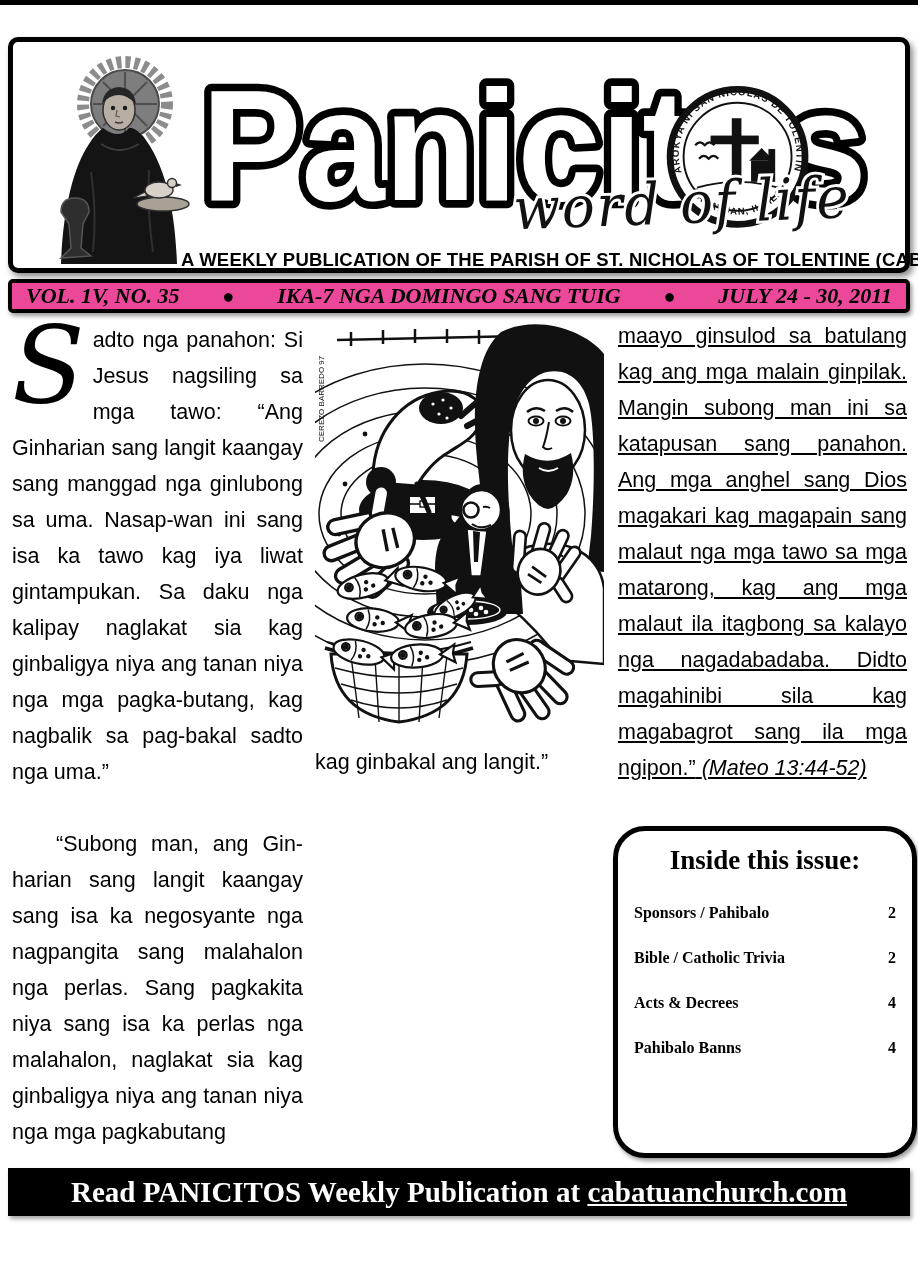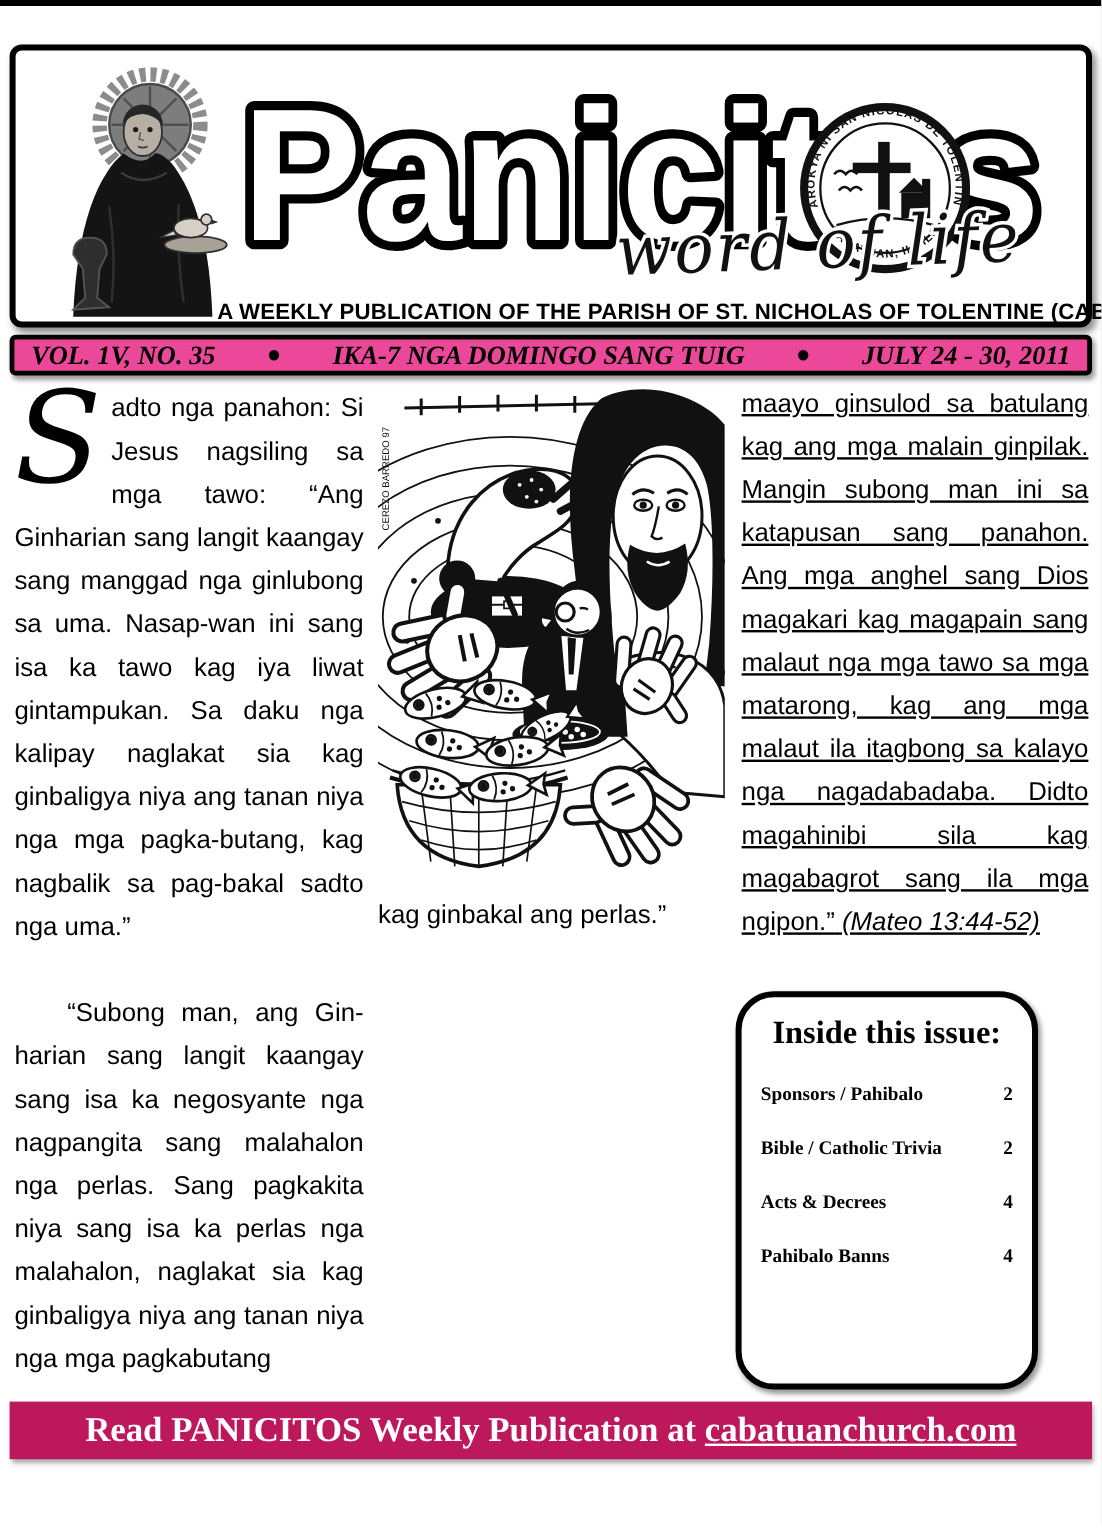--- a/index.html
+++ b/index.html
@@ -31,31 +31,31 @@
   .col2{left:315px;width:289px;top:320px;}
   .col3{left:618px;width:289px;top:318px;text-decoration:underline;}
   .kicker{font-weight:bold;font-style:italic;text-align:center;width:82%;}
   .dropcap{float:left;font-family:"DejaVu Serif",serif;font-style:italic;font-size:106px;
            line-height:80px;margin:4px 8px 0 0;}
   .indent{text-indent:44px;}
   .cite{font-style:italic;}
   .illustration{display:block;margin:4px 0 8px 0;}
 
   
-  .insidebox{position:absolute;left:613px;top:826px;width:252px;height:332px;box-sizing:border-box;
+  .insidebox{position:absolute;left:613px;top:826px;width:304px;height:332px;box-sizing:border-box;
              border:5px solid #000;border-radius:32px;background:#fff;padding:14px 16px 8px 16px;
              font-family:"Liberation Serif",serif;font-weight:bold;
              box-shadow:2px 3px 4px rgba(0,0,0,.4);}
   .ib-title{text-align:center;font-size:27px;margin-bottom:24px;}
   .ib-item{display:flex;align-items:flex-end;font-size:16px;line-height:26px;margin-bottom:19px;gap:20px;}
   .ib-label{flex:1;}
   .ib-page{margin-left:10px;}
 
   
-  .footerbar{position:absolute;left:8px;top:1168px;width:902px;height:48px;background:#be185d;
+  .footerbar{position:absolute;left:8px;top:1168px;width:902px;height:48px;background:#000000;
              color:#fff;text-align:center;line-height:48px;
              font-family:"Liberation Serif",serif;font-weight:bold;font-size:29px;
              box-shadow:2px 3px 4px rgba(0,0,0,.35);}
   .footerbar .link{text-decoration:underline;cursor:pointer;}
 </style>
 </head>
 <body>
 
 <div class="page">
   <div class="topbar"></div>
@@ -291,21 +291,21 @@
         <use href="#fish" transform="translate(48,262) rotate(-14)"></use>
         <use href="#fish" transform="translate(106,255) rotate(10)"></use>
         <use href="#fish" transform="translate(140,282) rotate(-26) scale(.85)"></use>
         <use href="#fish" transform="translate(58,296) rotate(6)"></use>
         <use href="#fish" transform="translate(116,302) rotate(-8)"></use>
         <use href="#fish" transform="translate(44,328) rotate(13)"></use>
         <use href="#fish" transform="translate(102,332) rotate(-4)"></use>
       </g>
       <text transform="translate(9,118) rotate(-90)" font-size="8" fill="#111" font-family="Liberation Sans, sans-serif">CEREZO BARREDO 97</text>
     </svg>
-    <p>kag ginbakal ang perlas.”</p>
+    <p>kag ginbakal ang langit.”</p>
   </div>
 
   <div class="col col3">
     <p><span>maayo ginsulod sa batulang kag ang mga malain ginpilak. Mangin subong man ini sa katapusan sang panahon. Ang mga anghel sang Dios magakari kag magapain sang malaut nga mga tawo sa mga matarong, kag ang mga malaut ila itagbong sa kalayo nga nagadabadaba. Didto magahinibi sila kag magabagrot sang ila mga ngipon.”</span> <span class="cite">(Mateo 13:44-52)</span></p>
   </div>
 
   <div class="insidebox">
     <div class="ib-title">Inside this issue:</div>
     <div class="ib-item">
       <span class="ib-label">Sponsors / Pahibalo</span>

